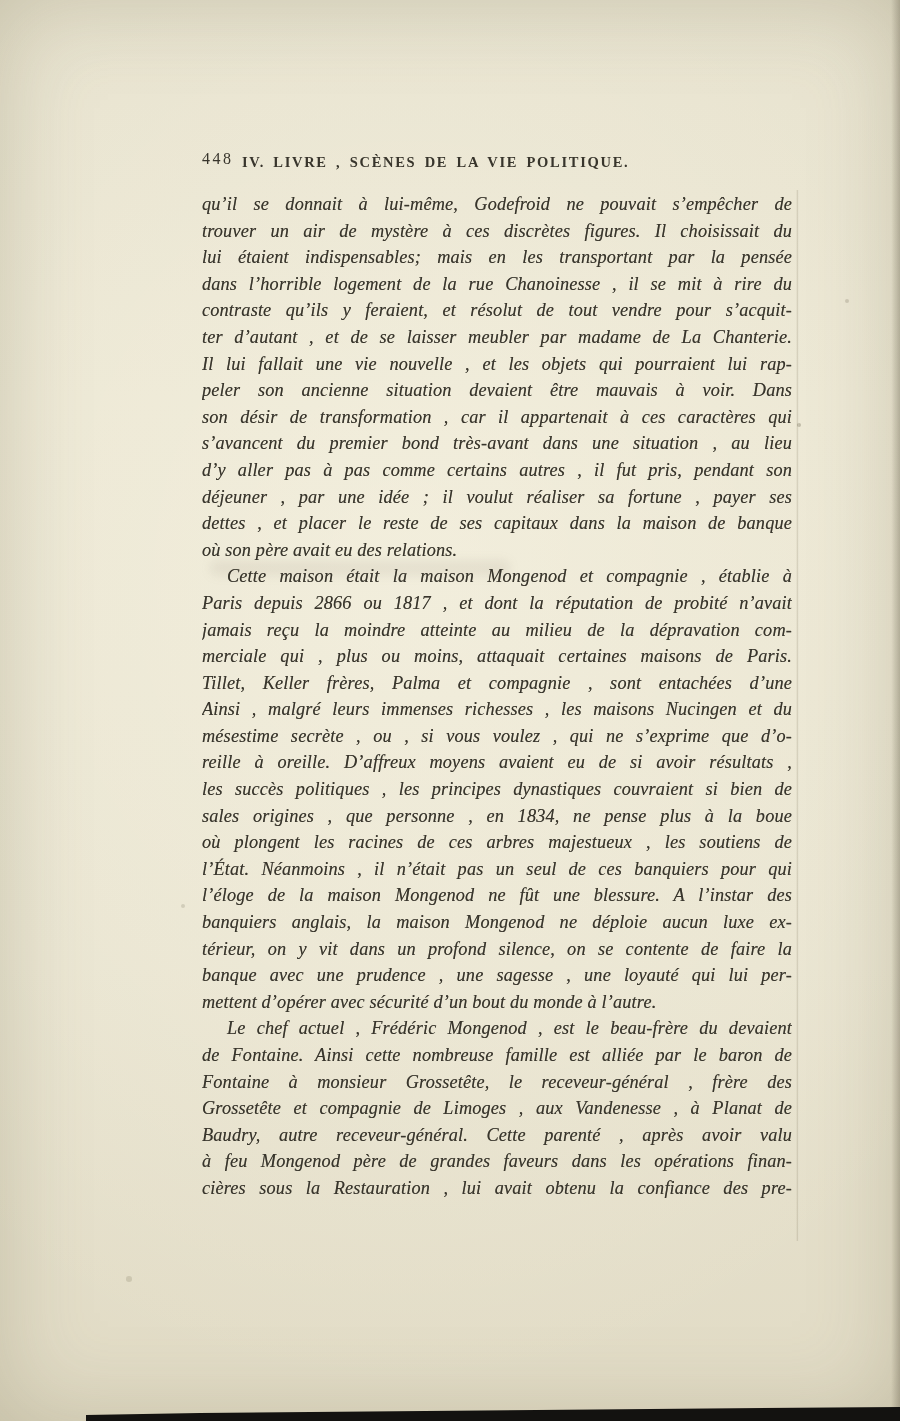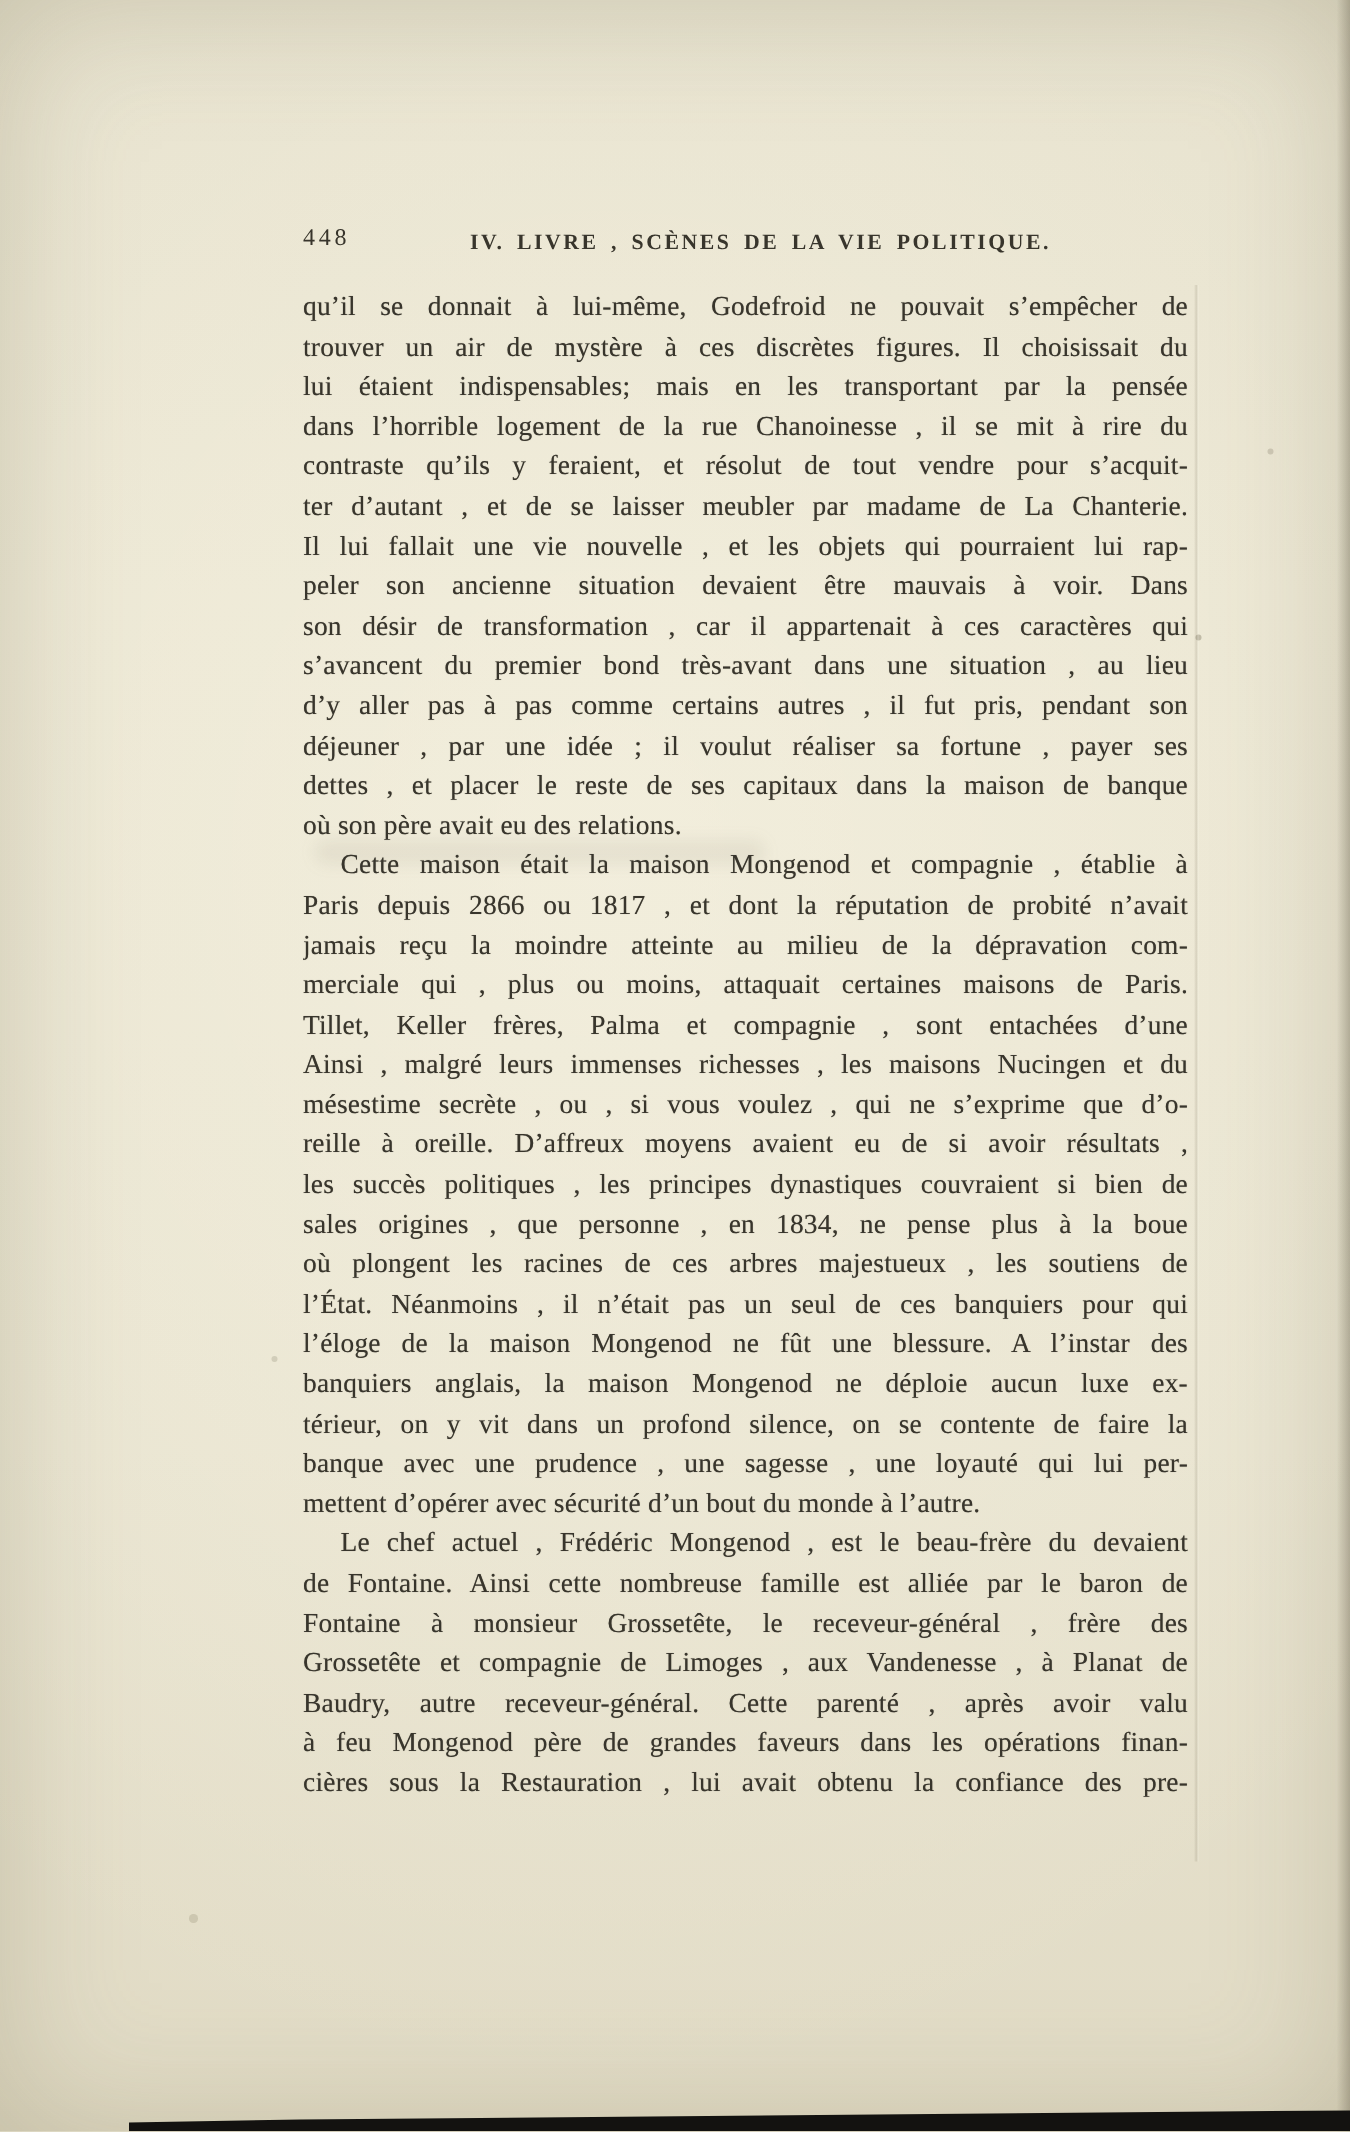--- a/index.html
+++ b/index.html
@@ -46,37 +46,37 @@
   .header{
     position:absolute;top:150px;left:202px;width:590px;height:26px;
     color:#38352c;
   }
   .pagenum{
     position:absolute;left:0;top:0;
     font-size:16px;letter-spacing:2.5px;
   }
   .running{
     position:absolute;left:40px;right:20px;top:4px;
-    text-align:center;
     font-size:14.5px;font-weight:bold;
     letter-spacing:1.7px;word-spacing:3px;
   }
   .body-text{
     position:absolute;top:191px;left:202px;width:590px;
     color:#38352c;
     font-size:18.3px;
     letter-spacing:0.15px;
     text-shadow:0 0 0.5px rgba(56,53,44,0.55);
   }
   .line{
     height:26.6px;line-height:26.6px;overflow:hidden;
     text-align:justify;
     text-align-last:justify;
     -moz-text-align-last:justify;
     text-justify:inter-word;
+    font-style:italic;
   }
   .line.end{ text-align-last:left; -moz-text-align-last:left; }
   .line.indent{ text-indent:25px; }
 </style>
 </head>
 <body>
 
 <div class="paper"></div>
 <div class="smudge"></div>
 <div class="specks"></div>

